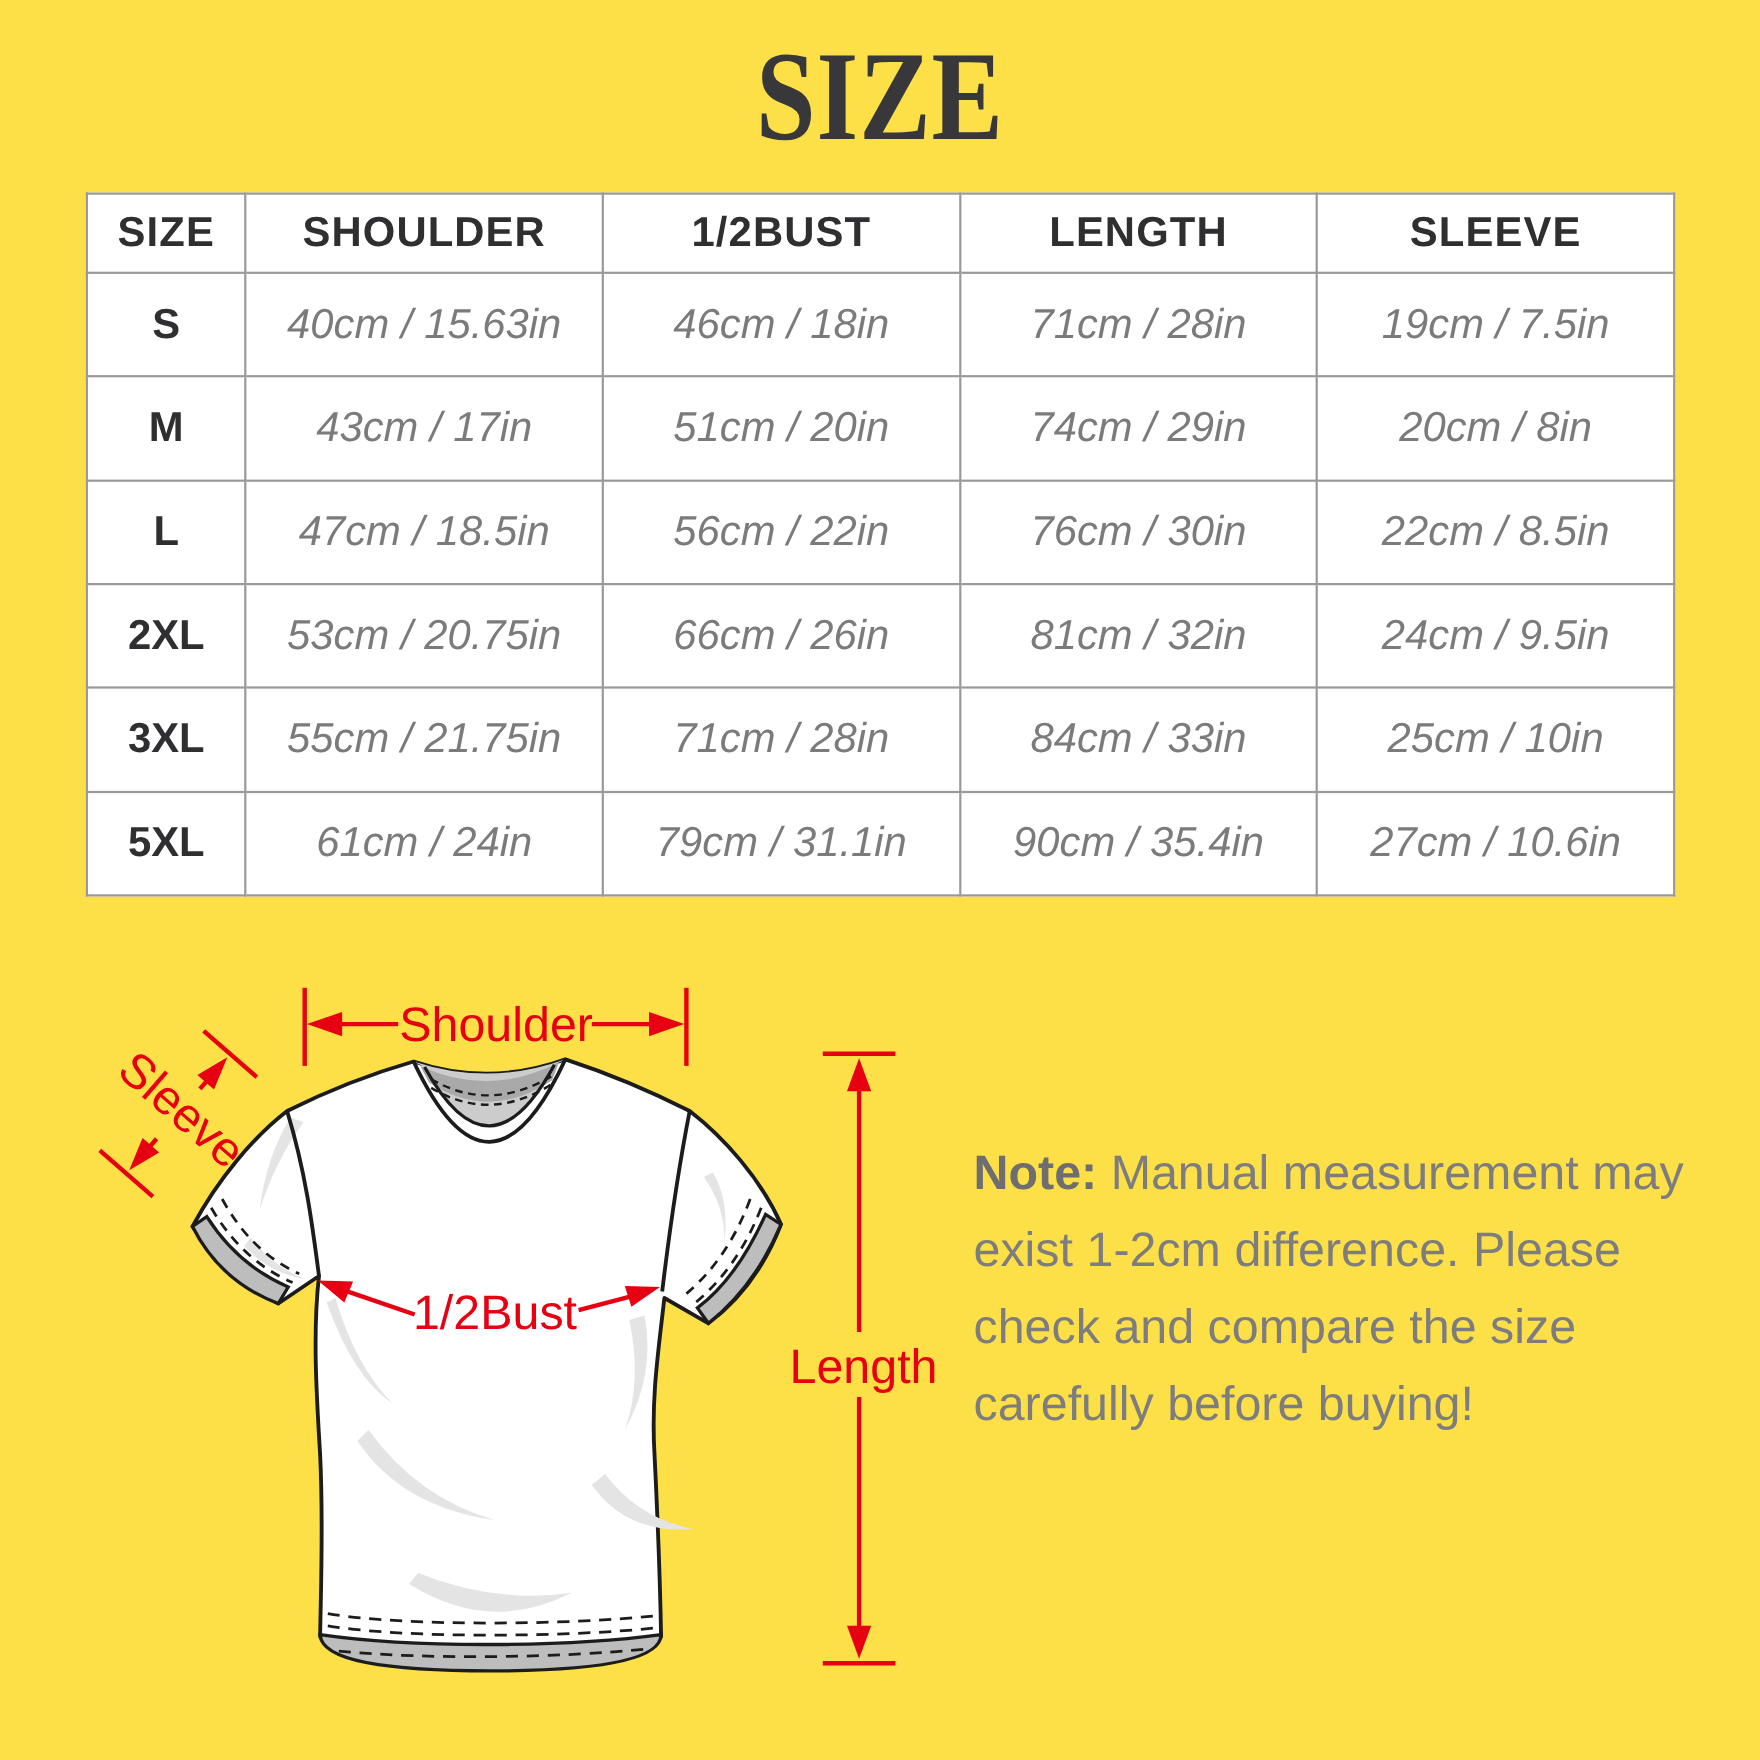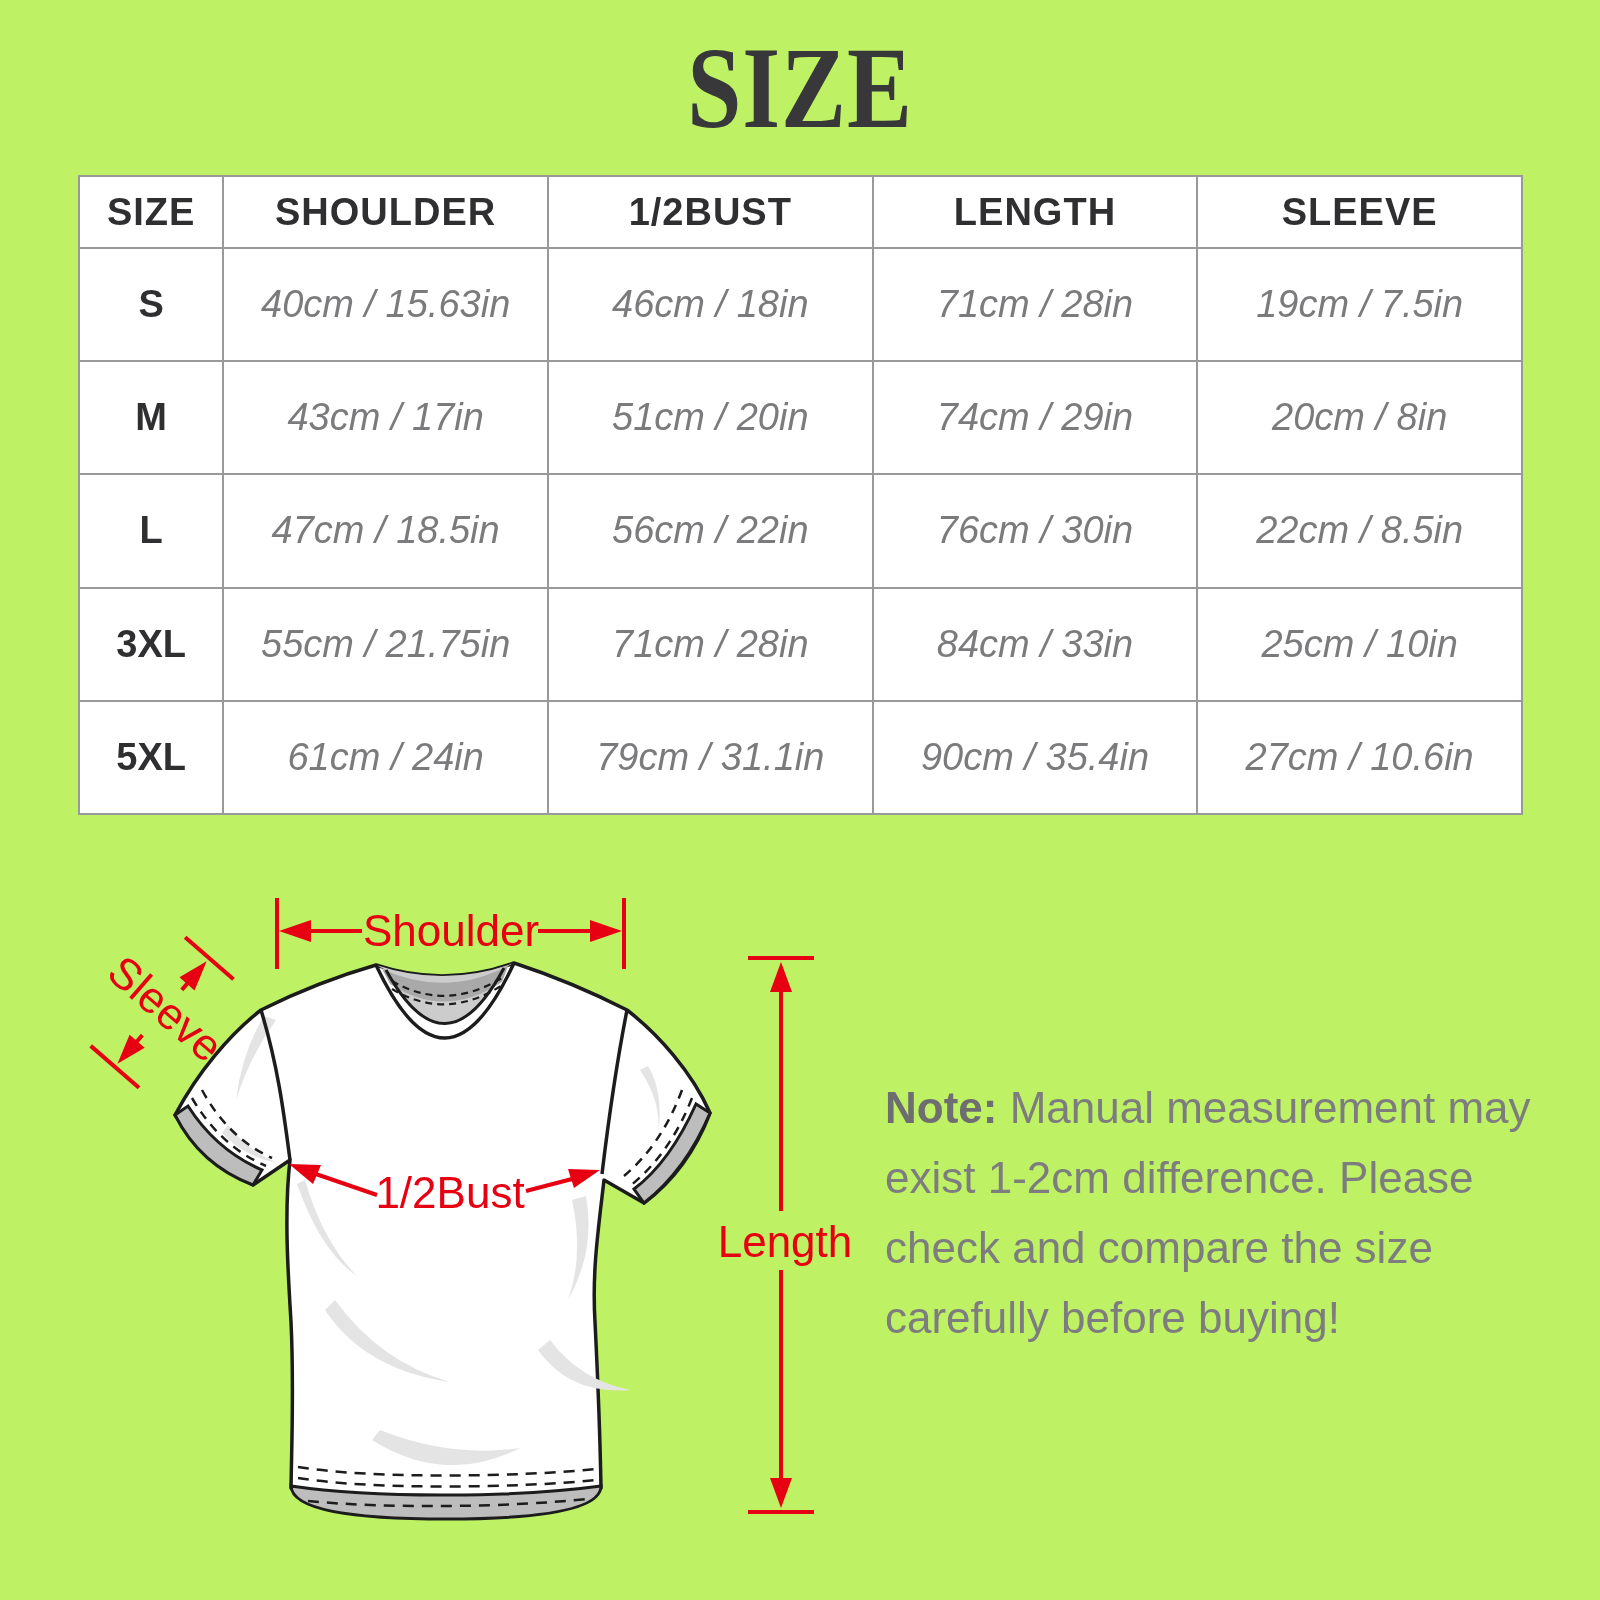--- a/index.html
+++ b/index.html
@@ -1,17 +1,17 @@
 <!DOCTYPE html>
 <html><head>
 <meta charset="utf-8">
 <style>
   html,body{margin:0;padding:0;background:#fff;}
   .page{
-    position:relative;width:1600px;height:1600px;background:#bef264;
+    position:relative;width:1600px;height:1600px;background:#fde047;
     font-family:"Liberation Sans",sans-serif;overflow:hidden;
   }
   .title{
     position:absolute;top:22px;left:0;width:100%;text-align:center;
     font-family:"Liberation Serif",serif;font-weight:bold;font-size:116px;
     color:#38383a;transform:scaleX(.84);letter-spacing:1px;
   }
   table.size-table{
     position:absolute;left:78px;top:175px;width:1445px;height:640px;
     border-collapse:collapse;table-layout:fixed;background:#fff;
@@ -20,21 +20,21 @@
     border:2px solid #999;text-align:center;vertical-align:middle;
     font-size:38px;padding:0;
   }
   .size-table thead tr{height:72px;}
   .size-table tbody tr{height:71px;}
   .size-table thead th{color:#2f2f31;font-weight:bold;letter-spacing:1px;}
   .size-table tbody th{color:#2f2f31;font-weight:bold;}
   .size-table td{color:#7b7b7d;font-weight:normal;font-style:italic;}
   .diagram{position:absolute;left:80px;top:870px;width:780px;height:700px;}
   .note{
-    position:absolute;left:885px;top:1073px;width:648px;
+    position:absolute;left:885px;top:1032px;width:648px;
     font-size:44px;line-height:70px;color:#7d7d7f;
   }
   .note .prefix{font-weight:bold;color:#6e6e70;}
   svg text.red-label{
     font-family:"Liberation Sans",sans-serif;font-size:44px;fill:#e60012;
   }
 </style>
 </head>
 <body>
 
@@ -73,20 +73,27 @@
         <td>51cm / 20in</td>
         <td>74cm / 29in</td>
         <td>20cm / 8in</td>
       </tr>
       <tr>
         <th>L</th>
         <td>47cm / 18.5in</td>
         <td>56cm / 22in</td>
         <td>76cm / 30in</td>
         <td>22cm / 8.5in</td>
+      </tr>
+      <tr>
+        <th>2XL</th>
+        <td>53cm / 20.75in</td>
+        <td>66cm / 26in</td>
+        <td>81cm / 32in</td>
+        <td>24cm / 9.5in</td>
       </tr>
       <tr>
         <th>3XL</th>
         <td>55cm / 21.75in</td>
         <td>71cm / 28in</td>
         <td>84cm / 33in</td>
         <td>25cm / 10in</td>
       </tr>
       <tr>
         <th>5XL</th>

